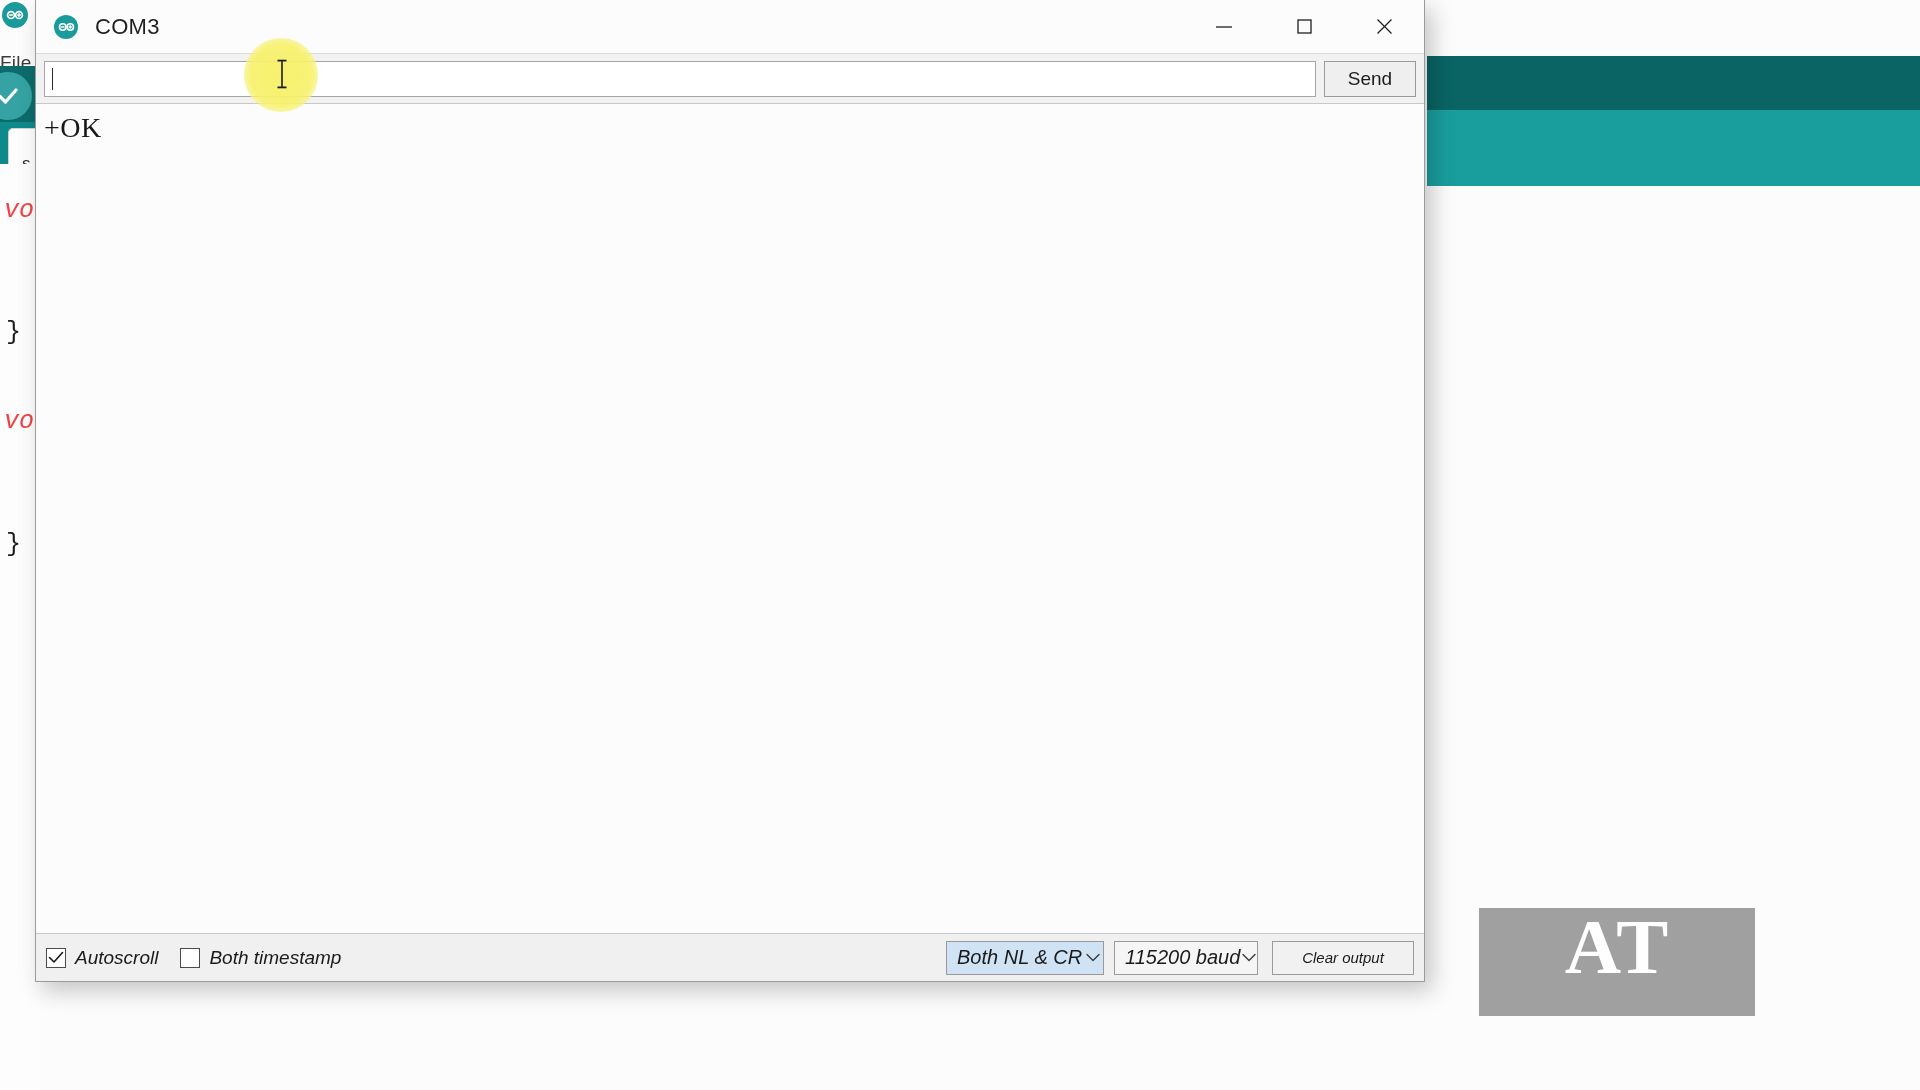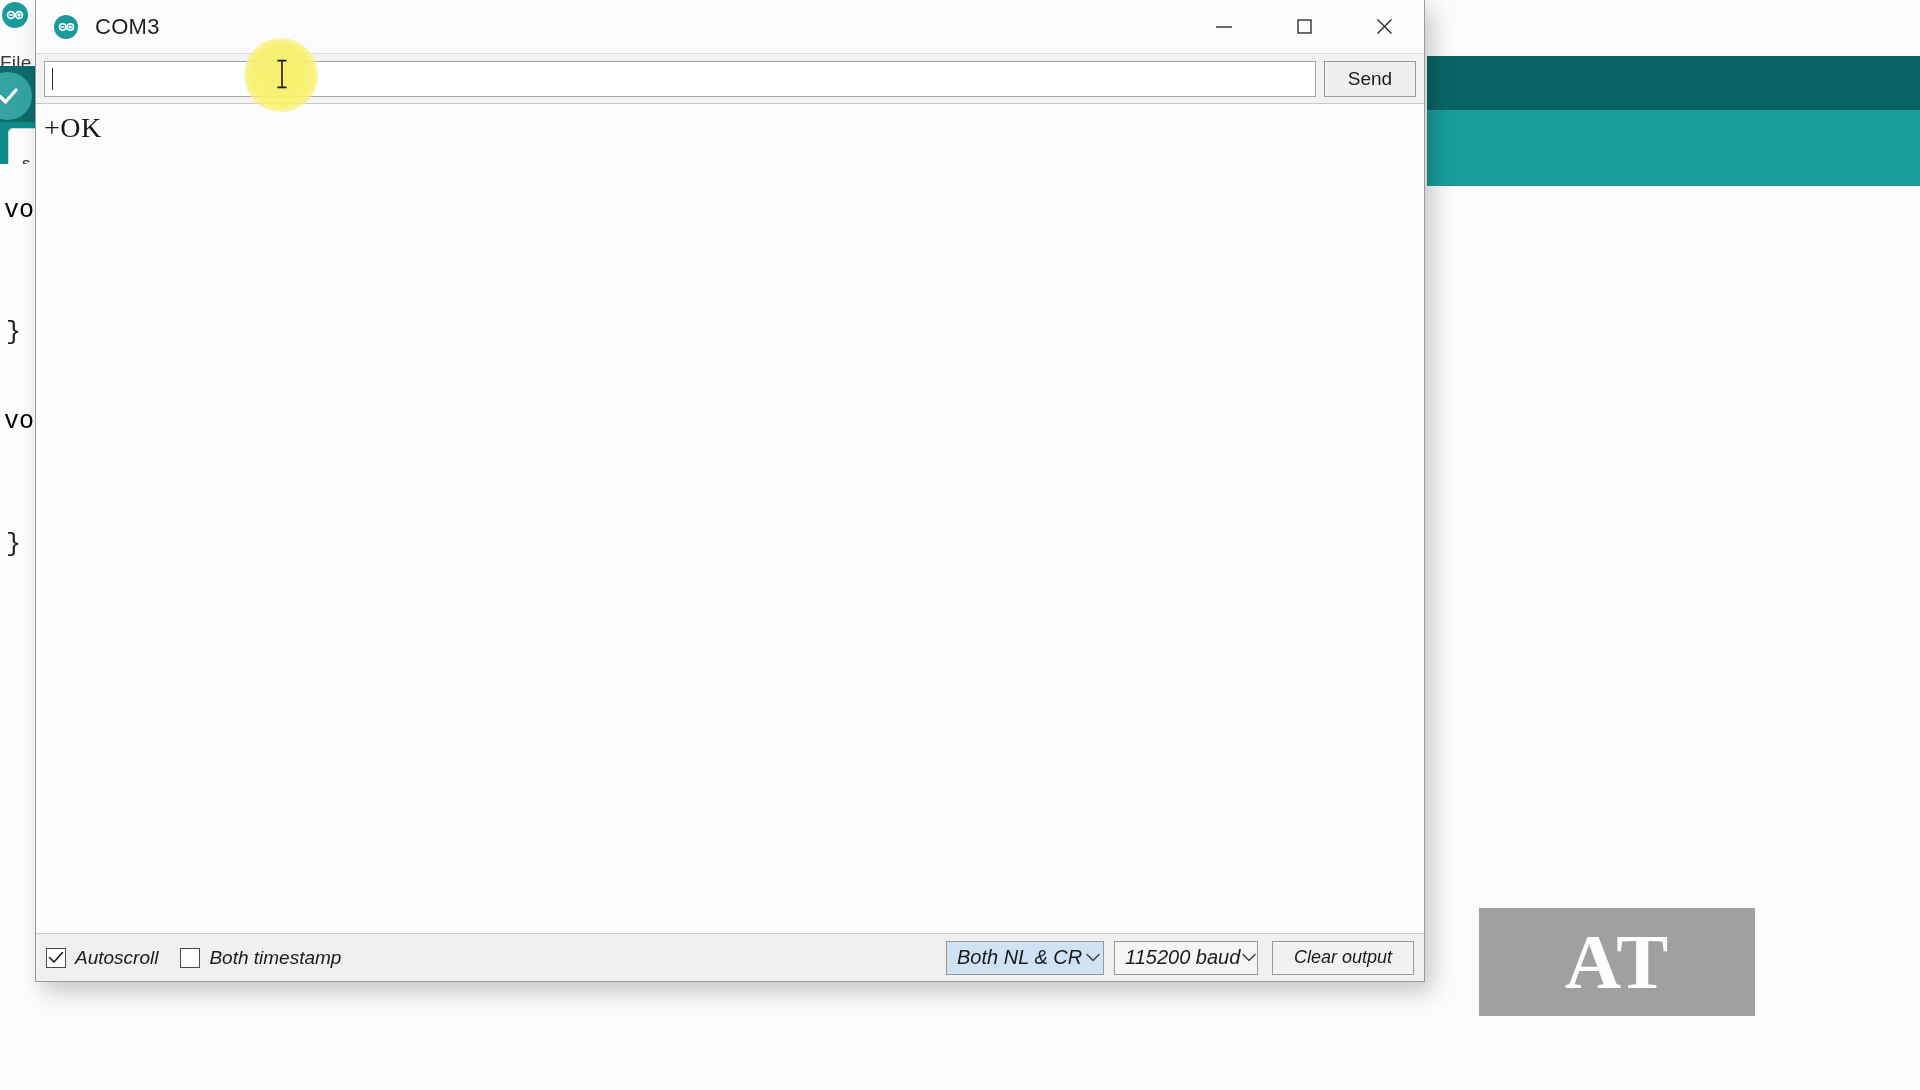--- a/index.html
+++ b/index.html
@@ -103,21 +103,21 @@
     width: 40px;
     bottom: 0;
     background: #fdfdfd;
   }
   .code-line {
     position: absolute;
     font-family: "Liberation Mono", monospace;
     font-size: 25px;
     white-space: pre;
   }
-  .code-kw { color: #000000; }
+  .code-kw { color: #ef4444; font-style: italic; }
   .code-brace { color: #1b1b1b; }
 
   
   .ide-strip-dark {
     position: absolute;
     left: 1427px;
     top: 56px;
     right: 0;
     height: 54px;
     background: #0a6464;
@@ -141,21 +141,21 @@
 
   
   .at-watermark {
     position: absolute;
     left: 1479px;
     top: 908px;
     width: 276px;
     height: 108px;
     background: #a0a0a0;
     display: flex;
-    align-items: center;
+    align-items: flex-start;
     justify-content: center;
   }
   .at-watermark span {
     font-family: "Liberation Serif", serif;
     font-size: 78px;
     font-weight: 700;
     color: #fefefe;
     letter-spacing: 1px;
     line-height: 1;
   }
@@ -342,21 +342,21 @@
   .sm-clear {
     margin-left: 14px;
     height: 34px;
     width: 142px;
     background: #f1f1f1;
     border: 1px solid #9a9a9a;
     box-sizing: border-box;
     display: flex;
     align-items: center;
     justify-content: center;
-    font-size: 18px;
+    font-size: 15px;
     color: #1a1a1a;
   }
 
   
   .cursor-glow {
     position: absolute;
     left: 244px;
     top: 38px;
     width: 74px;
     height: 74px;

